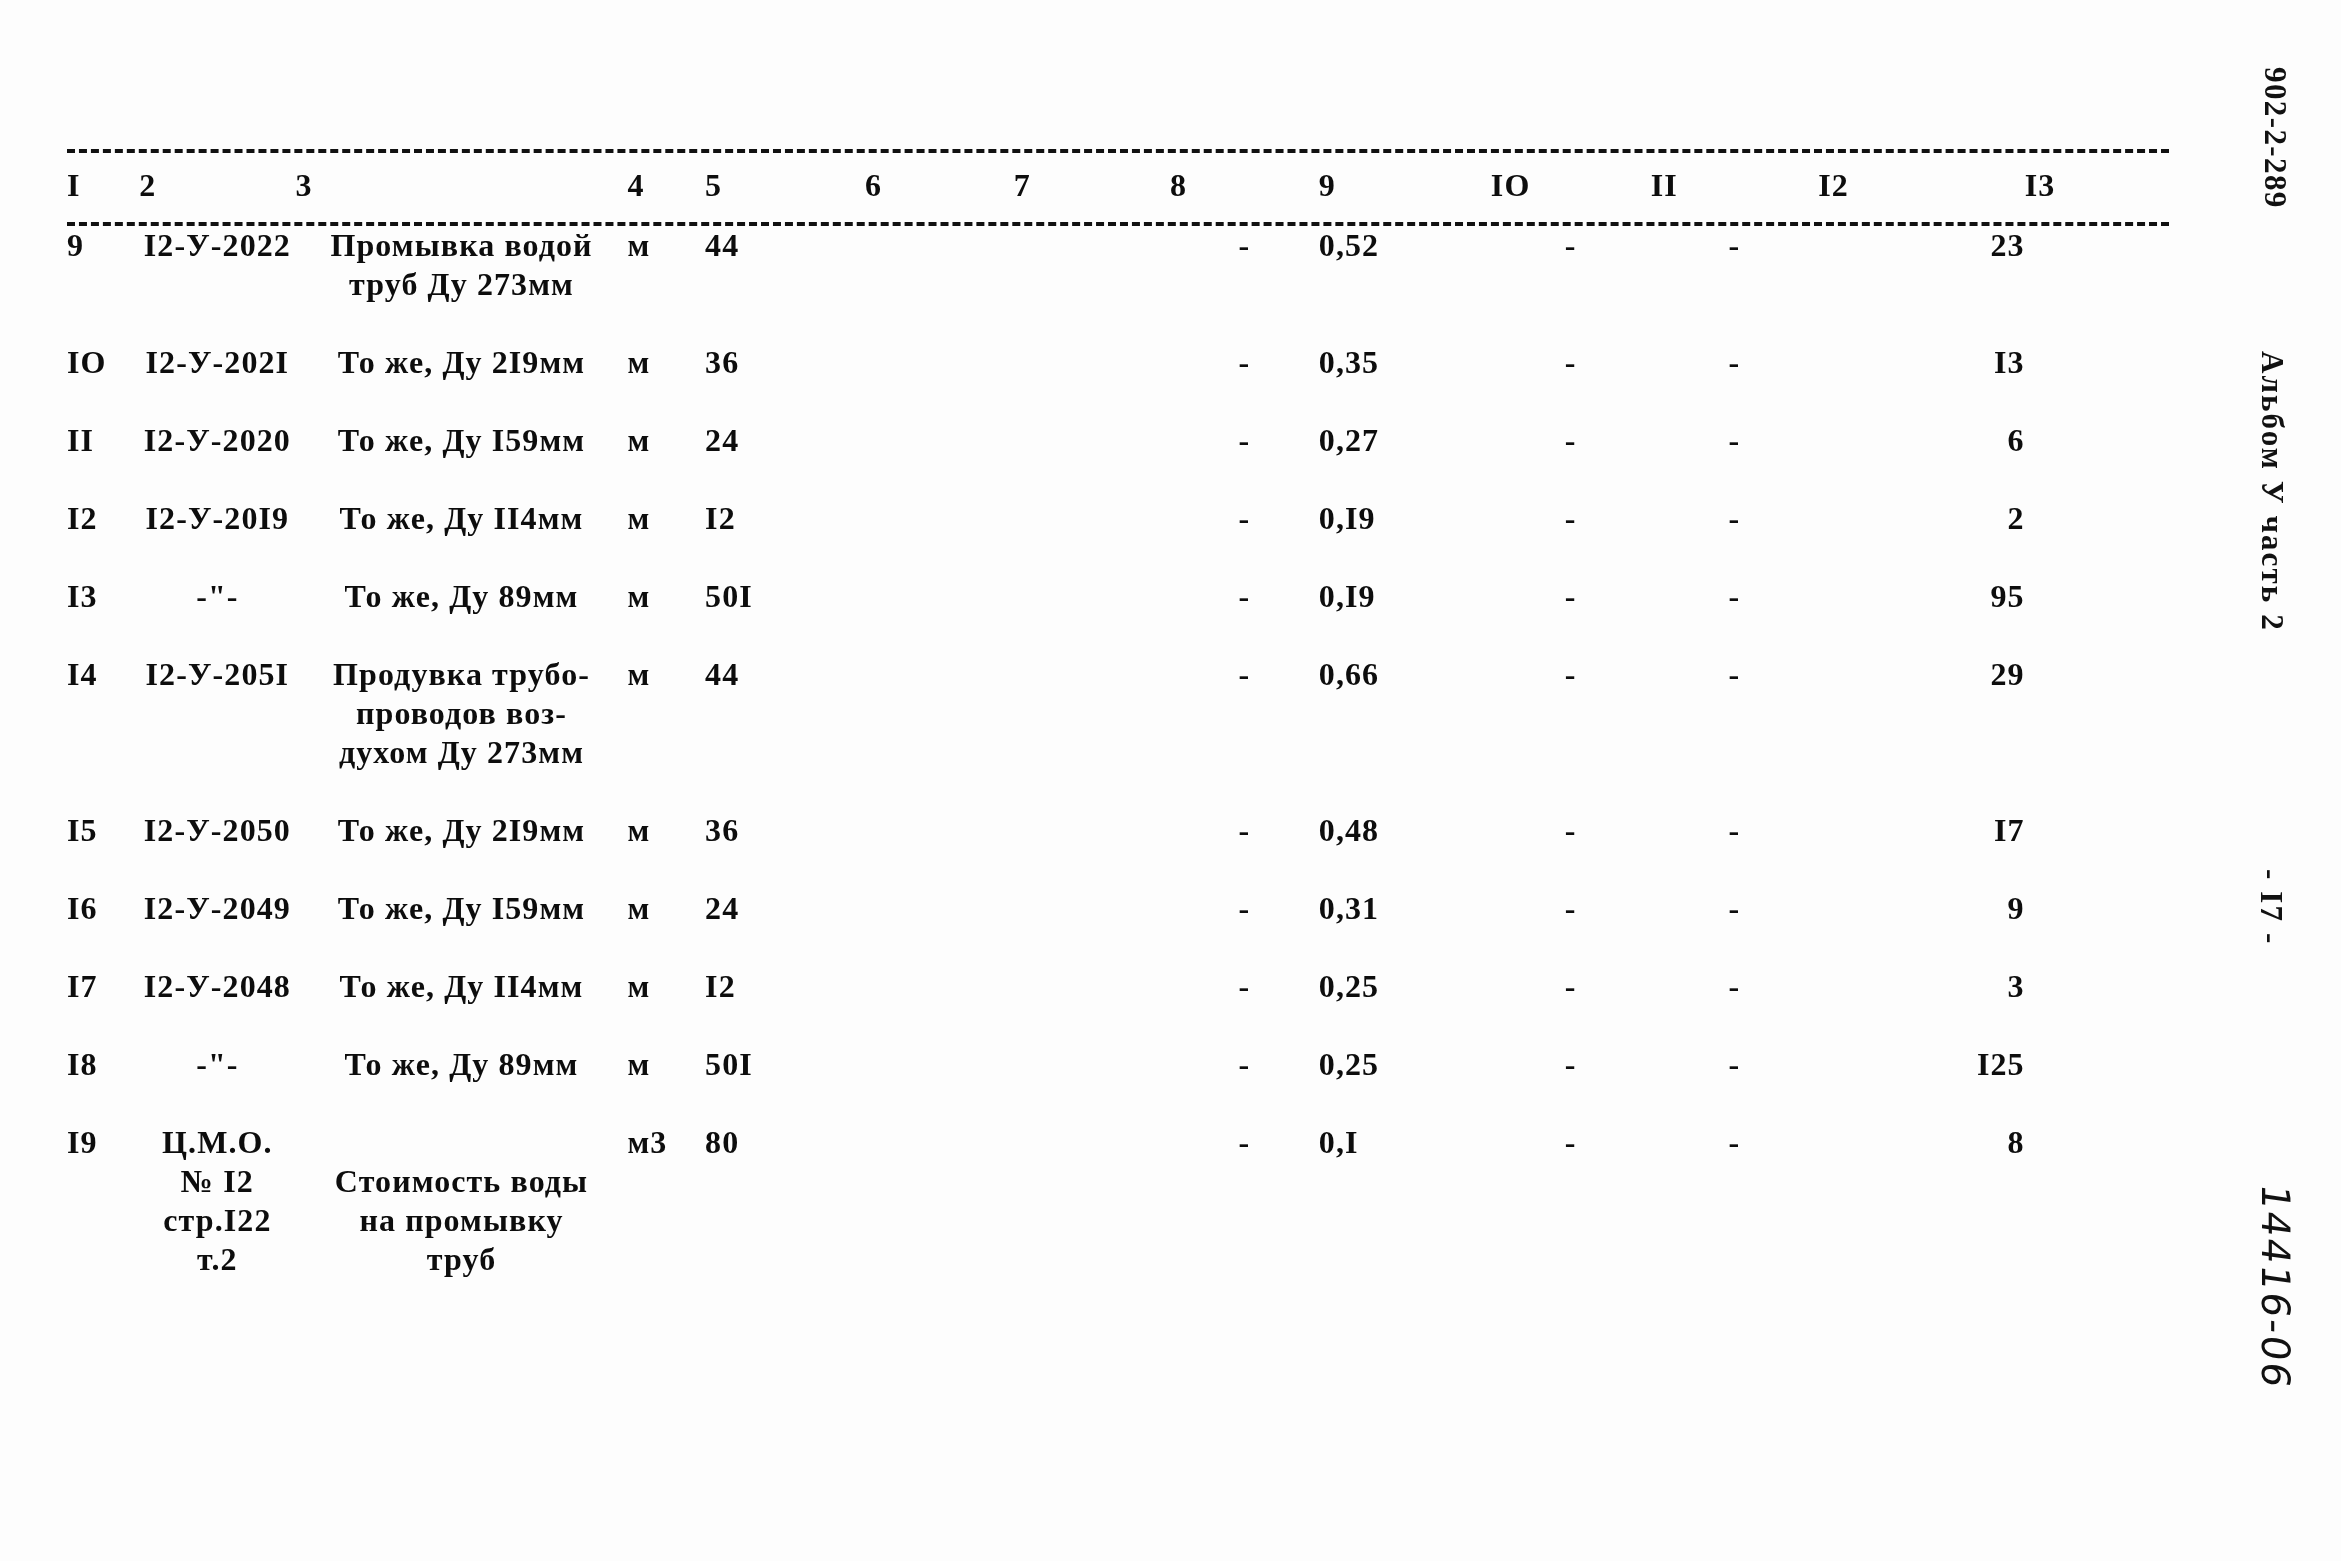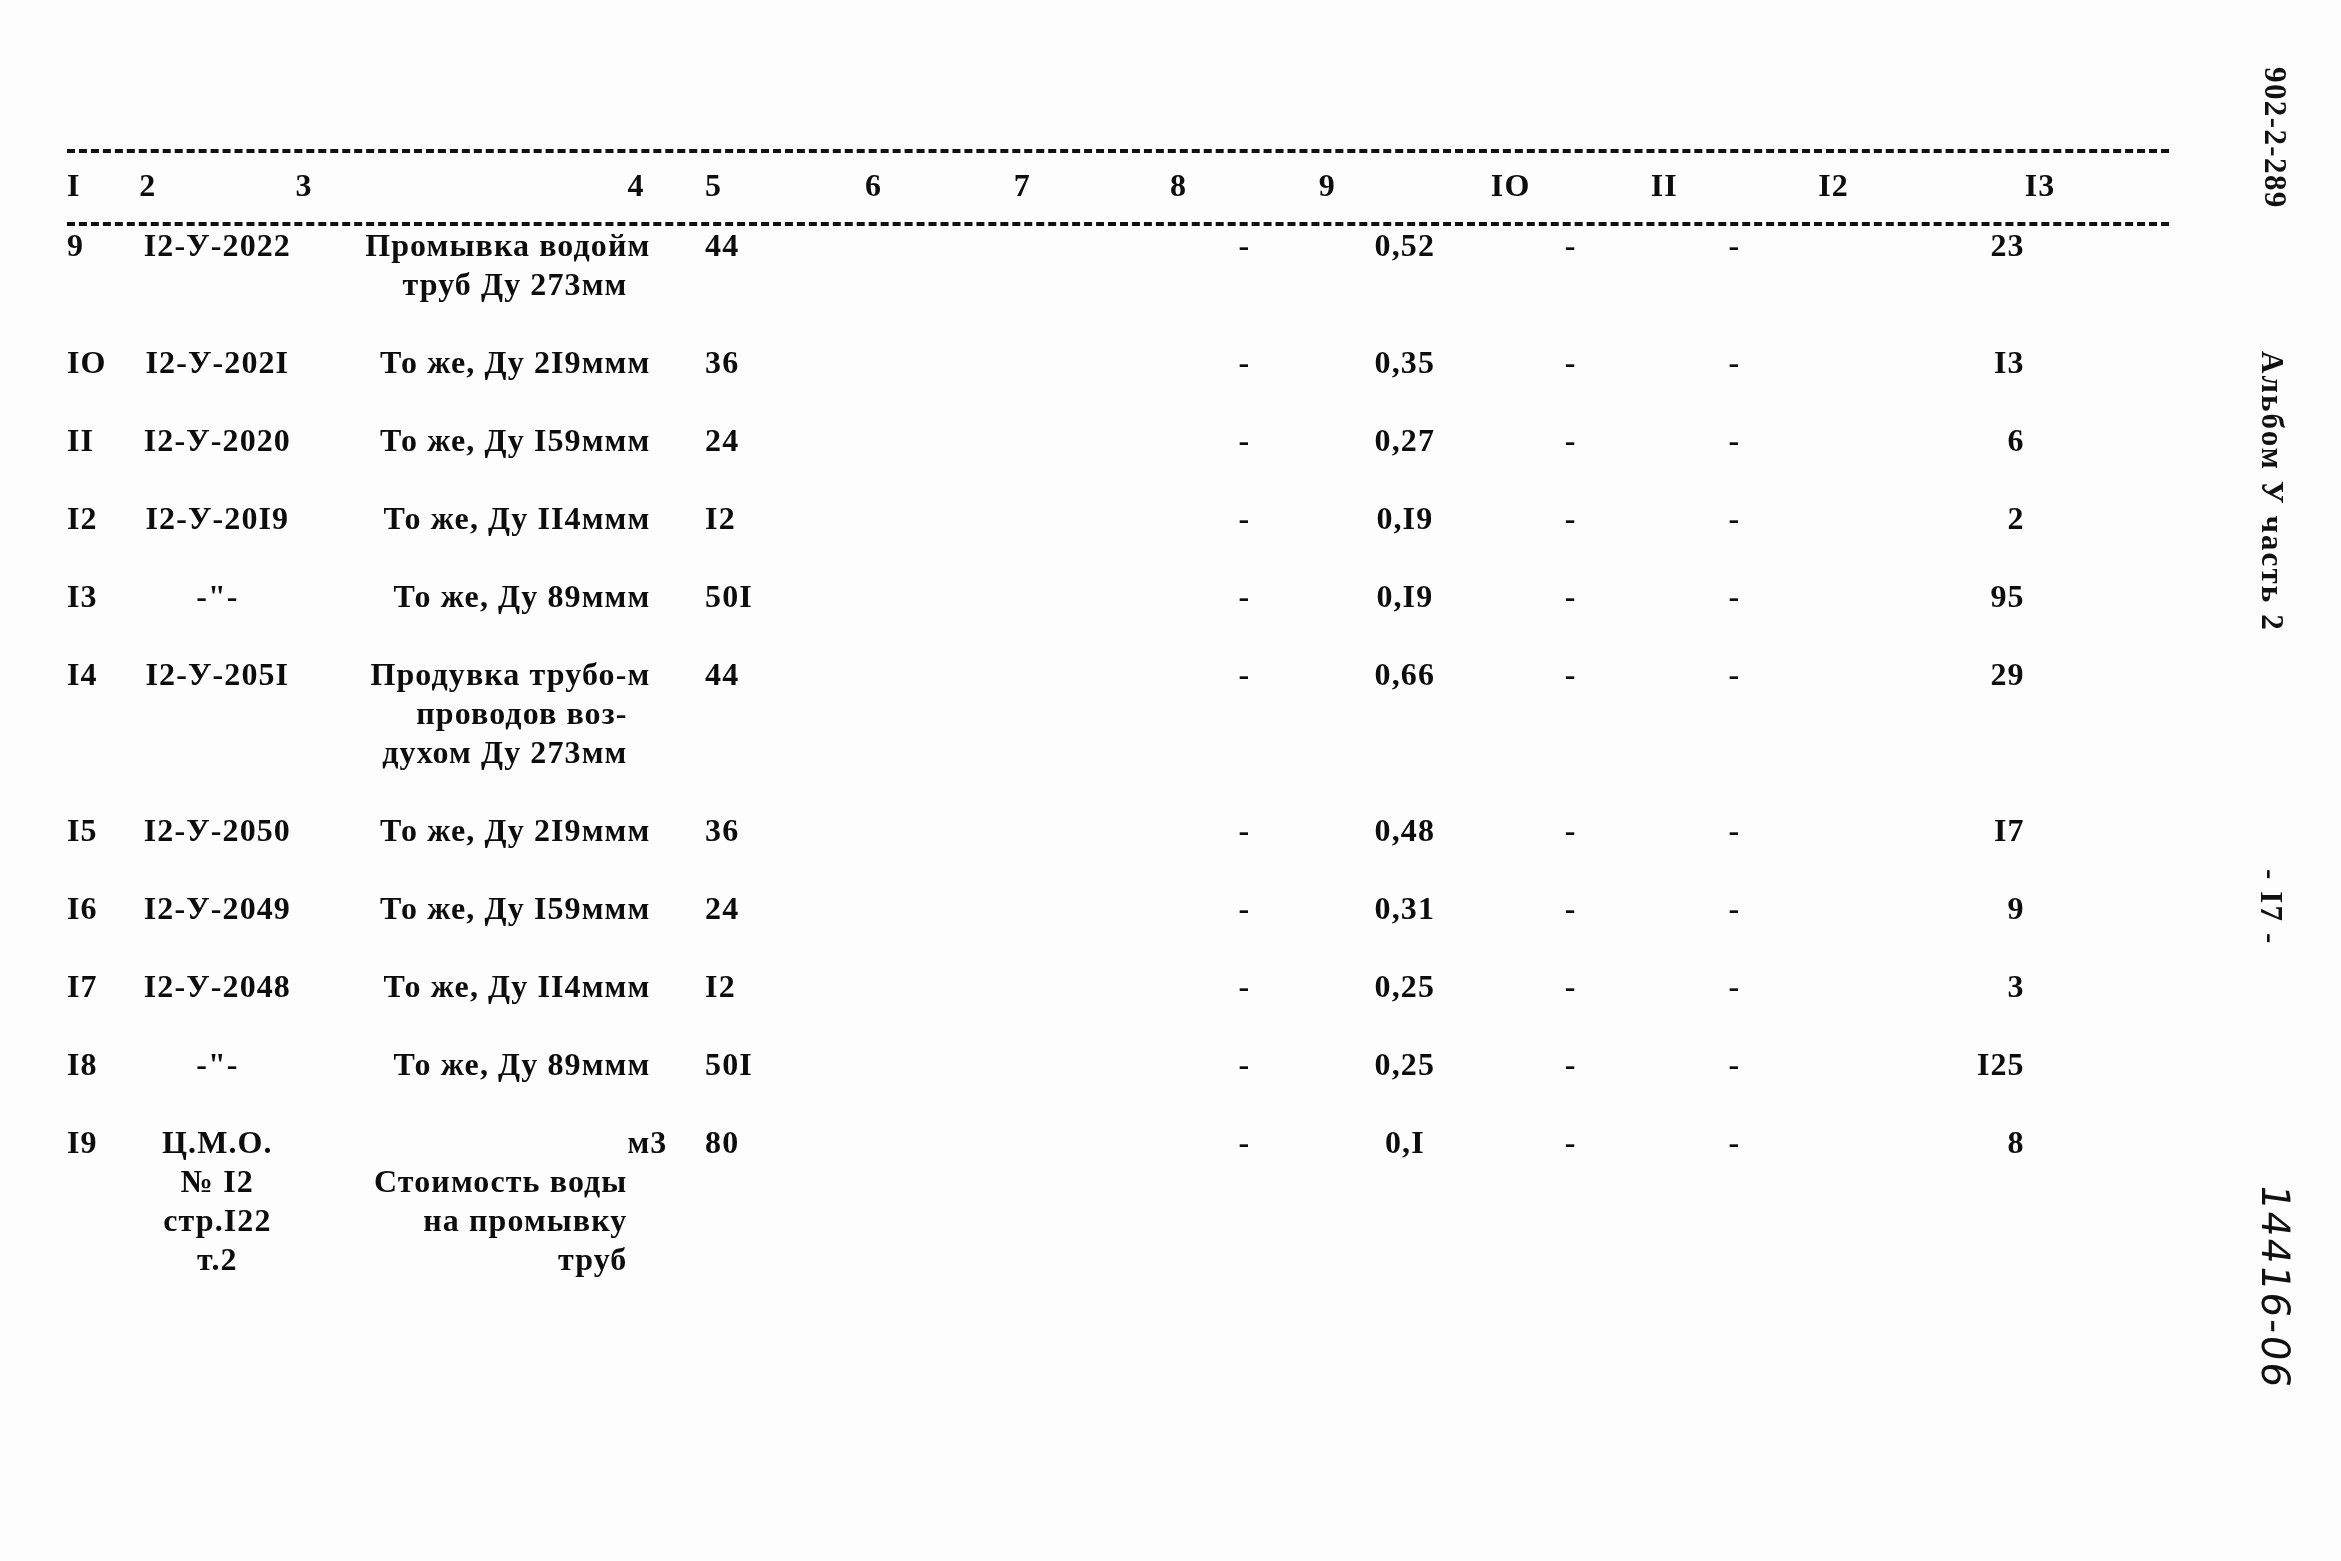--- a/index.html
+++ b/index.html
@@ -77,25 +77,25 @@
     font-size: 32px;
     line-height: 52px;
     padding-bottom: 4.2px;
   }
 
   .col-num { text-align: left; }
 
   td.num  { text-align: left; }
   td.idx  { text-align: left; padding-left: 2.8px; }
   td.code { text-align: center; }
-  td.desc { text-align: right; margin-left: 13px; }
+  td.desc { text-align: center; margin-left: 13px; }
   td.unit { text-align: left; padding-left: 9.8px; }
   td.qty  { text-align: left; padding-left: 12.7px; }
   td.dash { text-align: center; }
-  td.val  { text-align: center; padding-left: 14px; }
+  td.val  { text-align: left; padding-left: 14px; }
   td.tot  { text-align: right; }
 
   .spacer-row td { height: 28px; line-height: 28px; font-size: 0; }
 
   .cell-lines { white-space: pre-line; }
 
   
   .vert {
     position: absolute;
     font-family: "Liberation Serif", "DejaVu Serif", serif;

